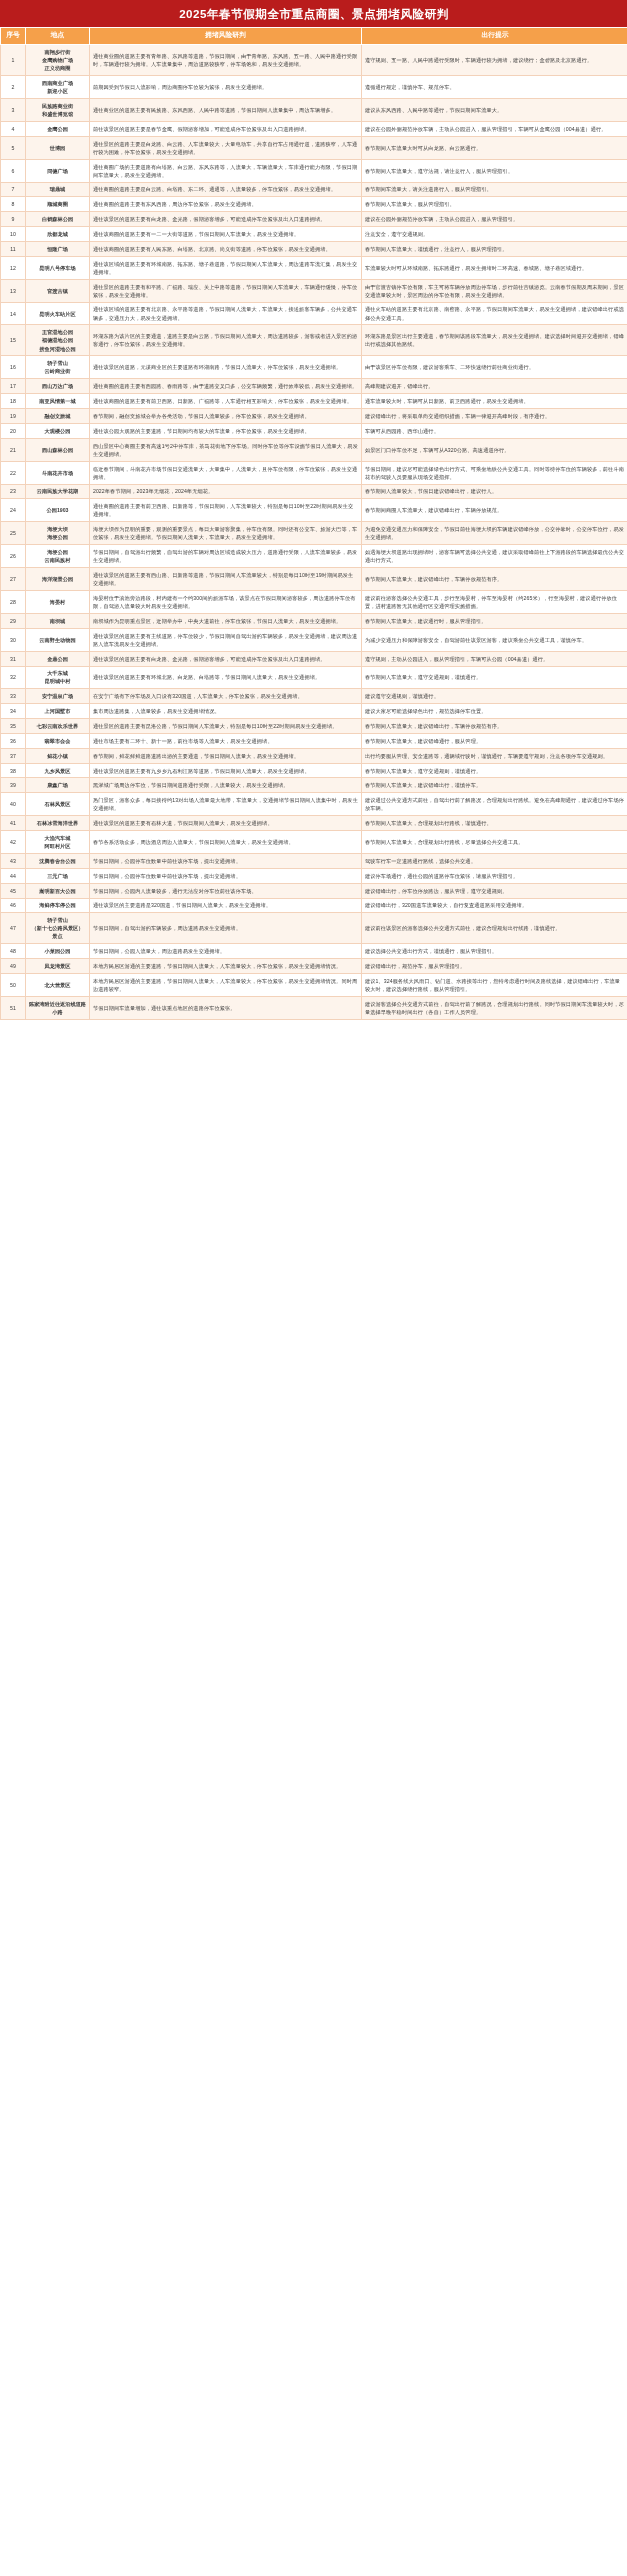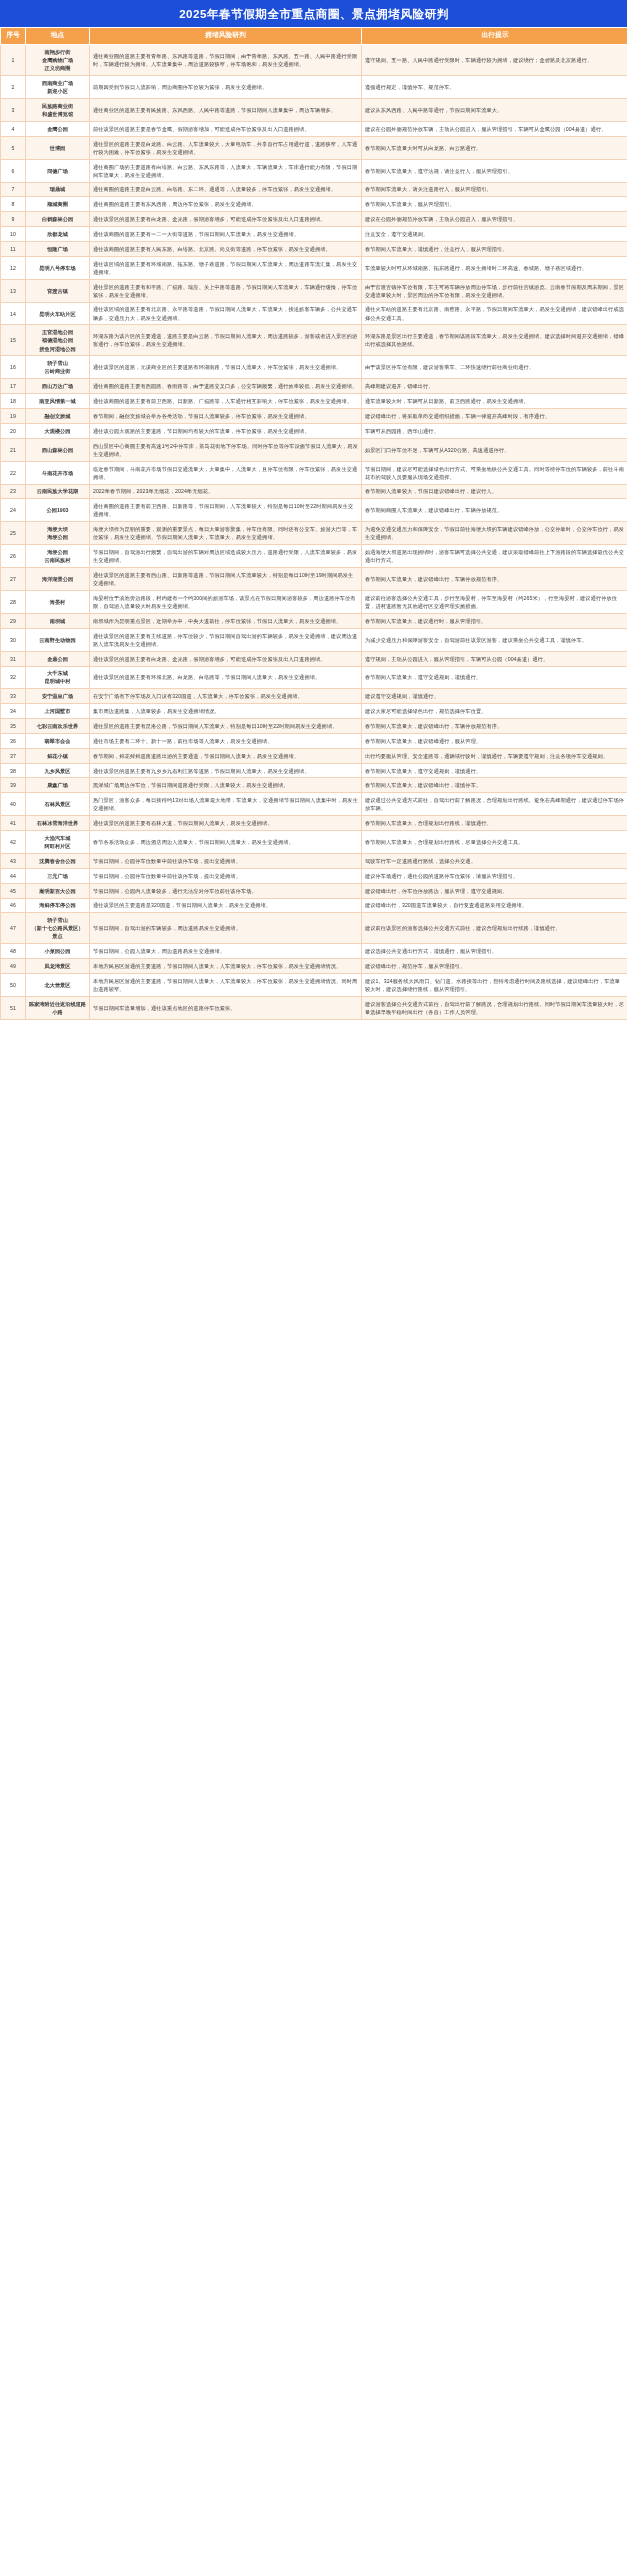--- a/index.html
+++ b/index.html
@@ -10,21 +10,21 @@
   body {
     width: 628px;
     font-family: "Liberation Sans", sans-serif;
   }
   .page {
     width: 628px;
     background: #ffffff;
     padding: 0;
   }
   .title-bar {
-    background: #1d4ed8;
+    background: #b91c1c;
     color: #ffffff;
     text-align: center;
     font-size: 11.6px;
     font-weight: bold;
     letter-spacing: 0.5px;
     padding: 6.8px 3.9px 5.8px 3.9px;
     line-height: 1.2;
   }
   table.main {
     width: 628px;

